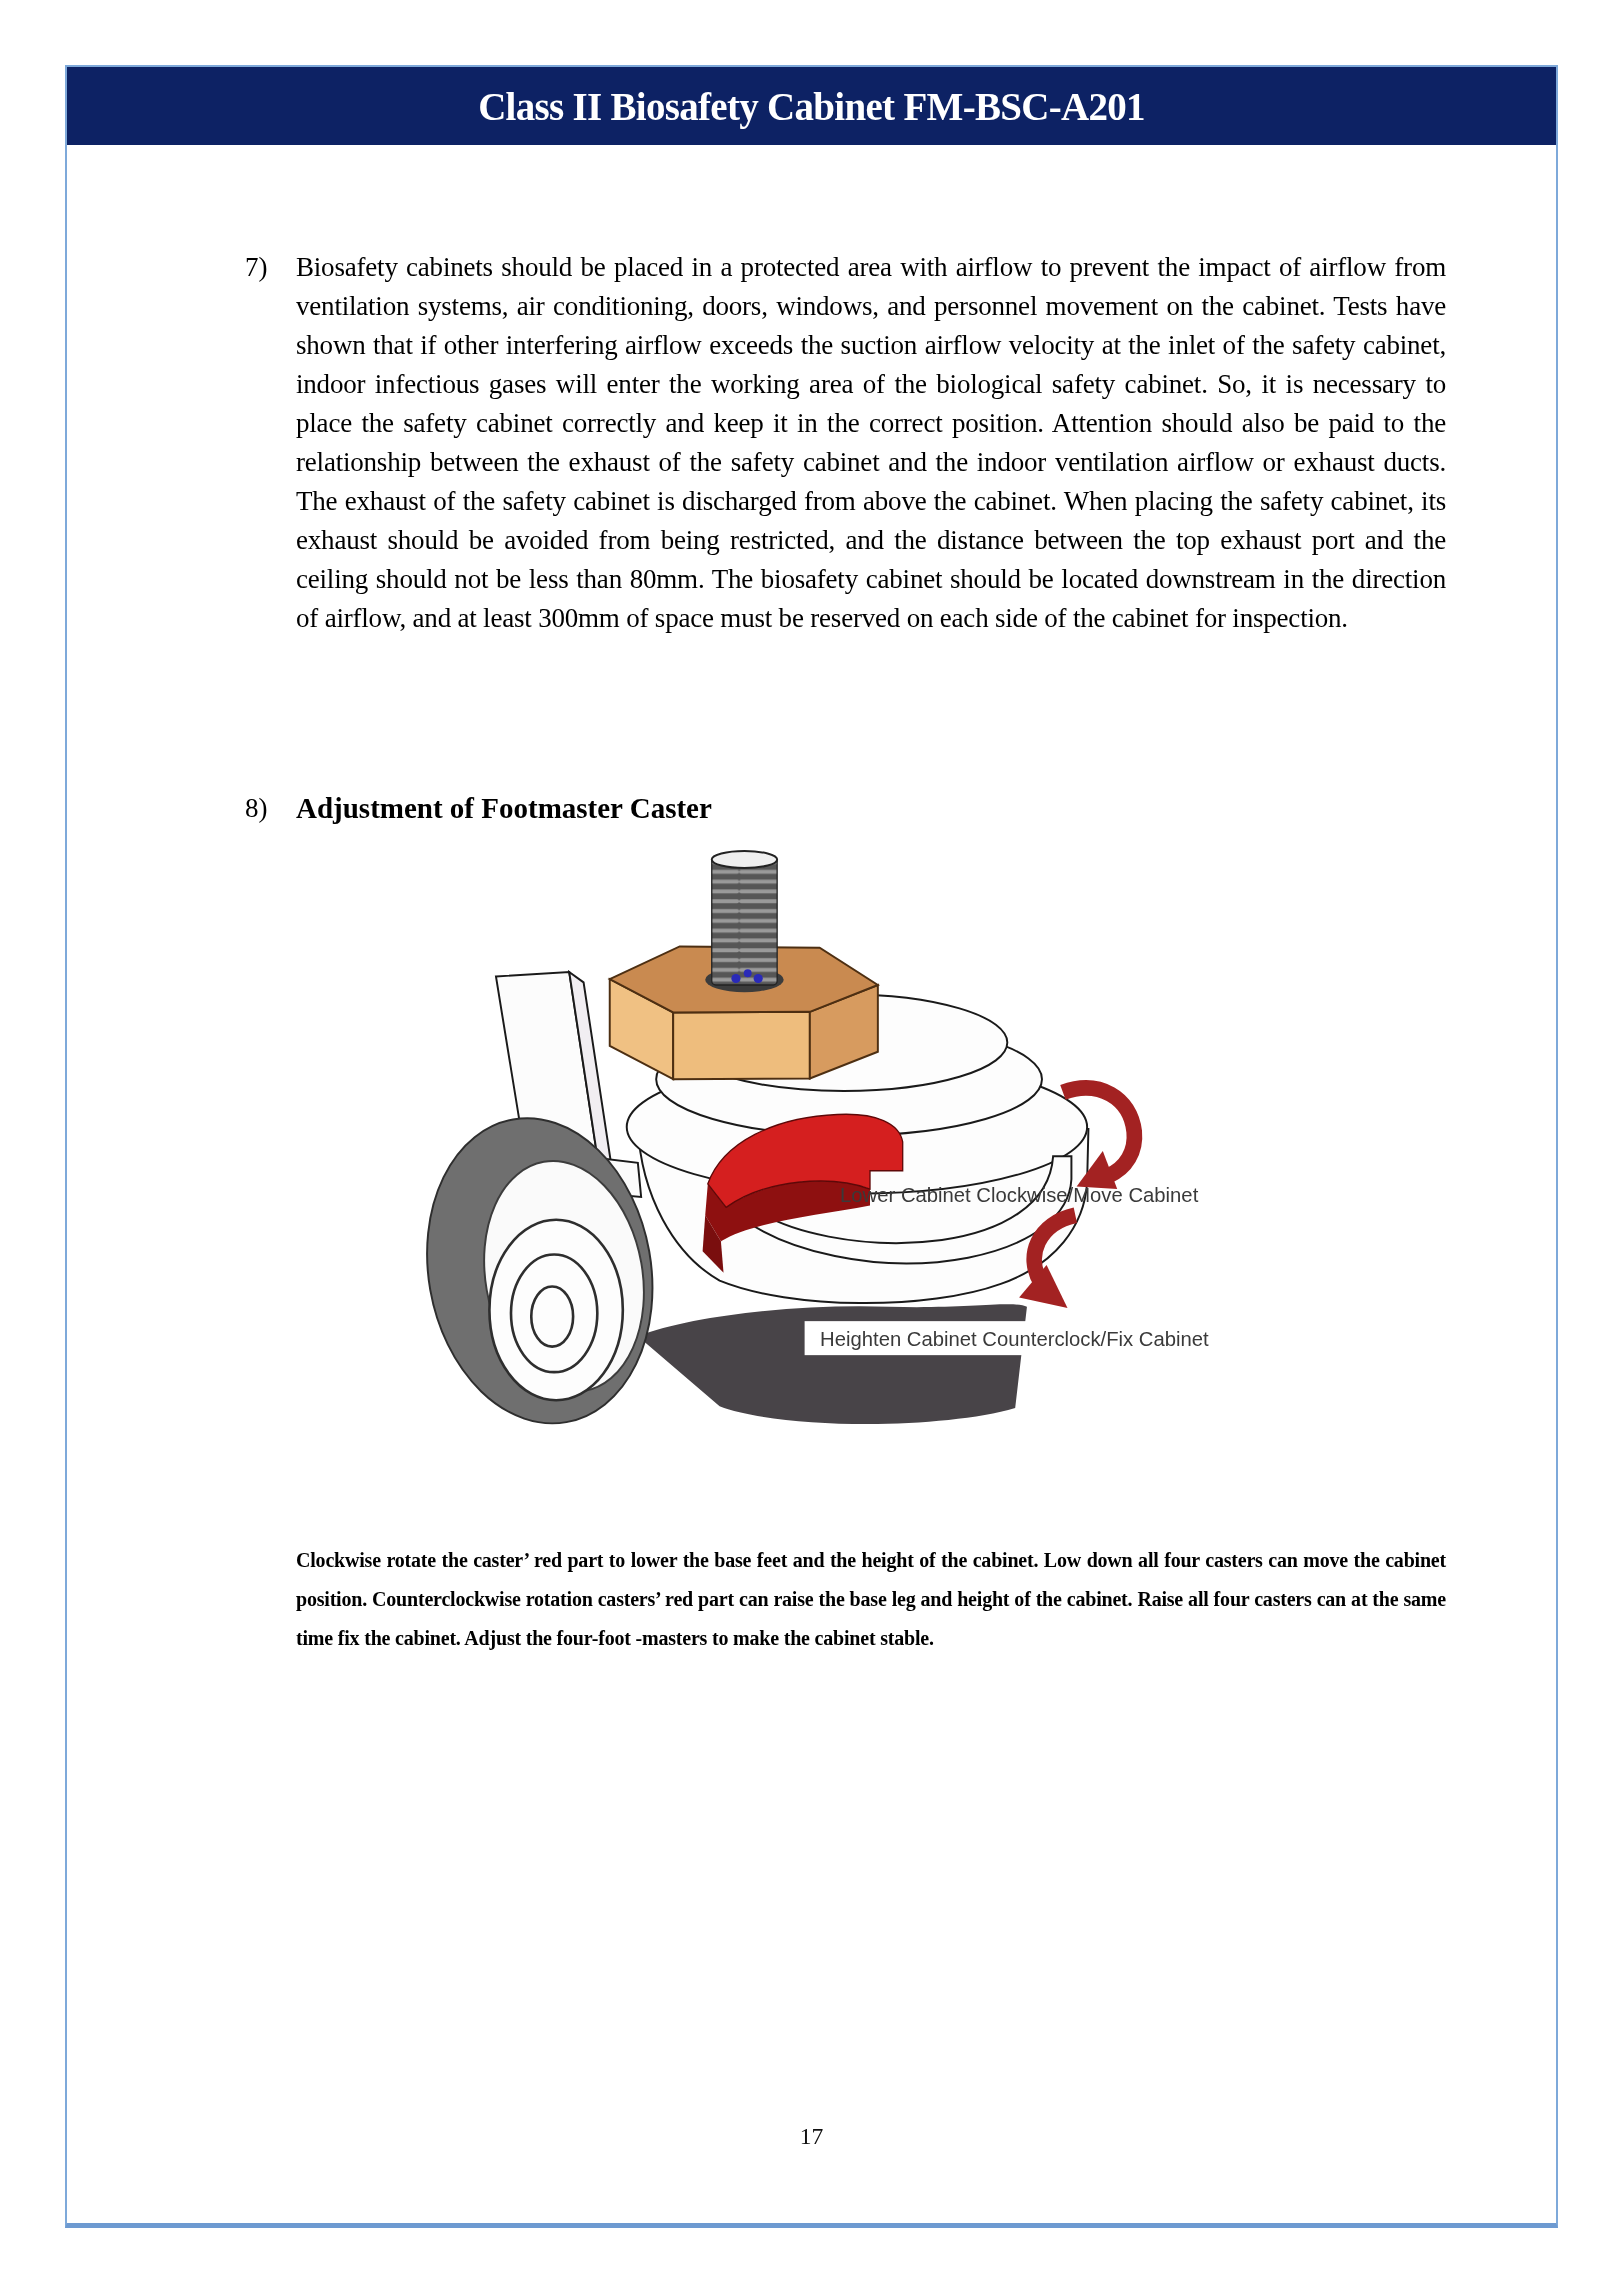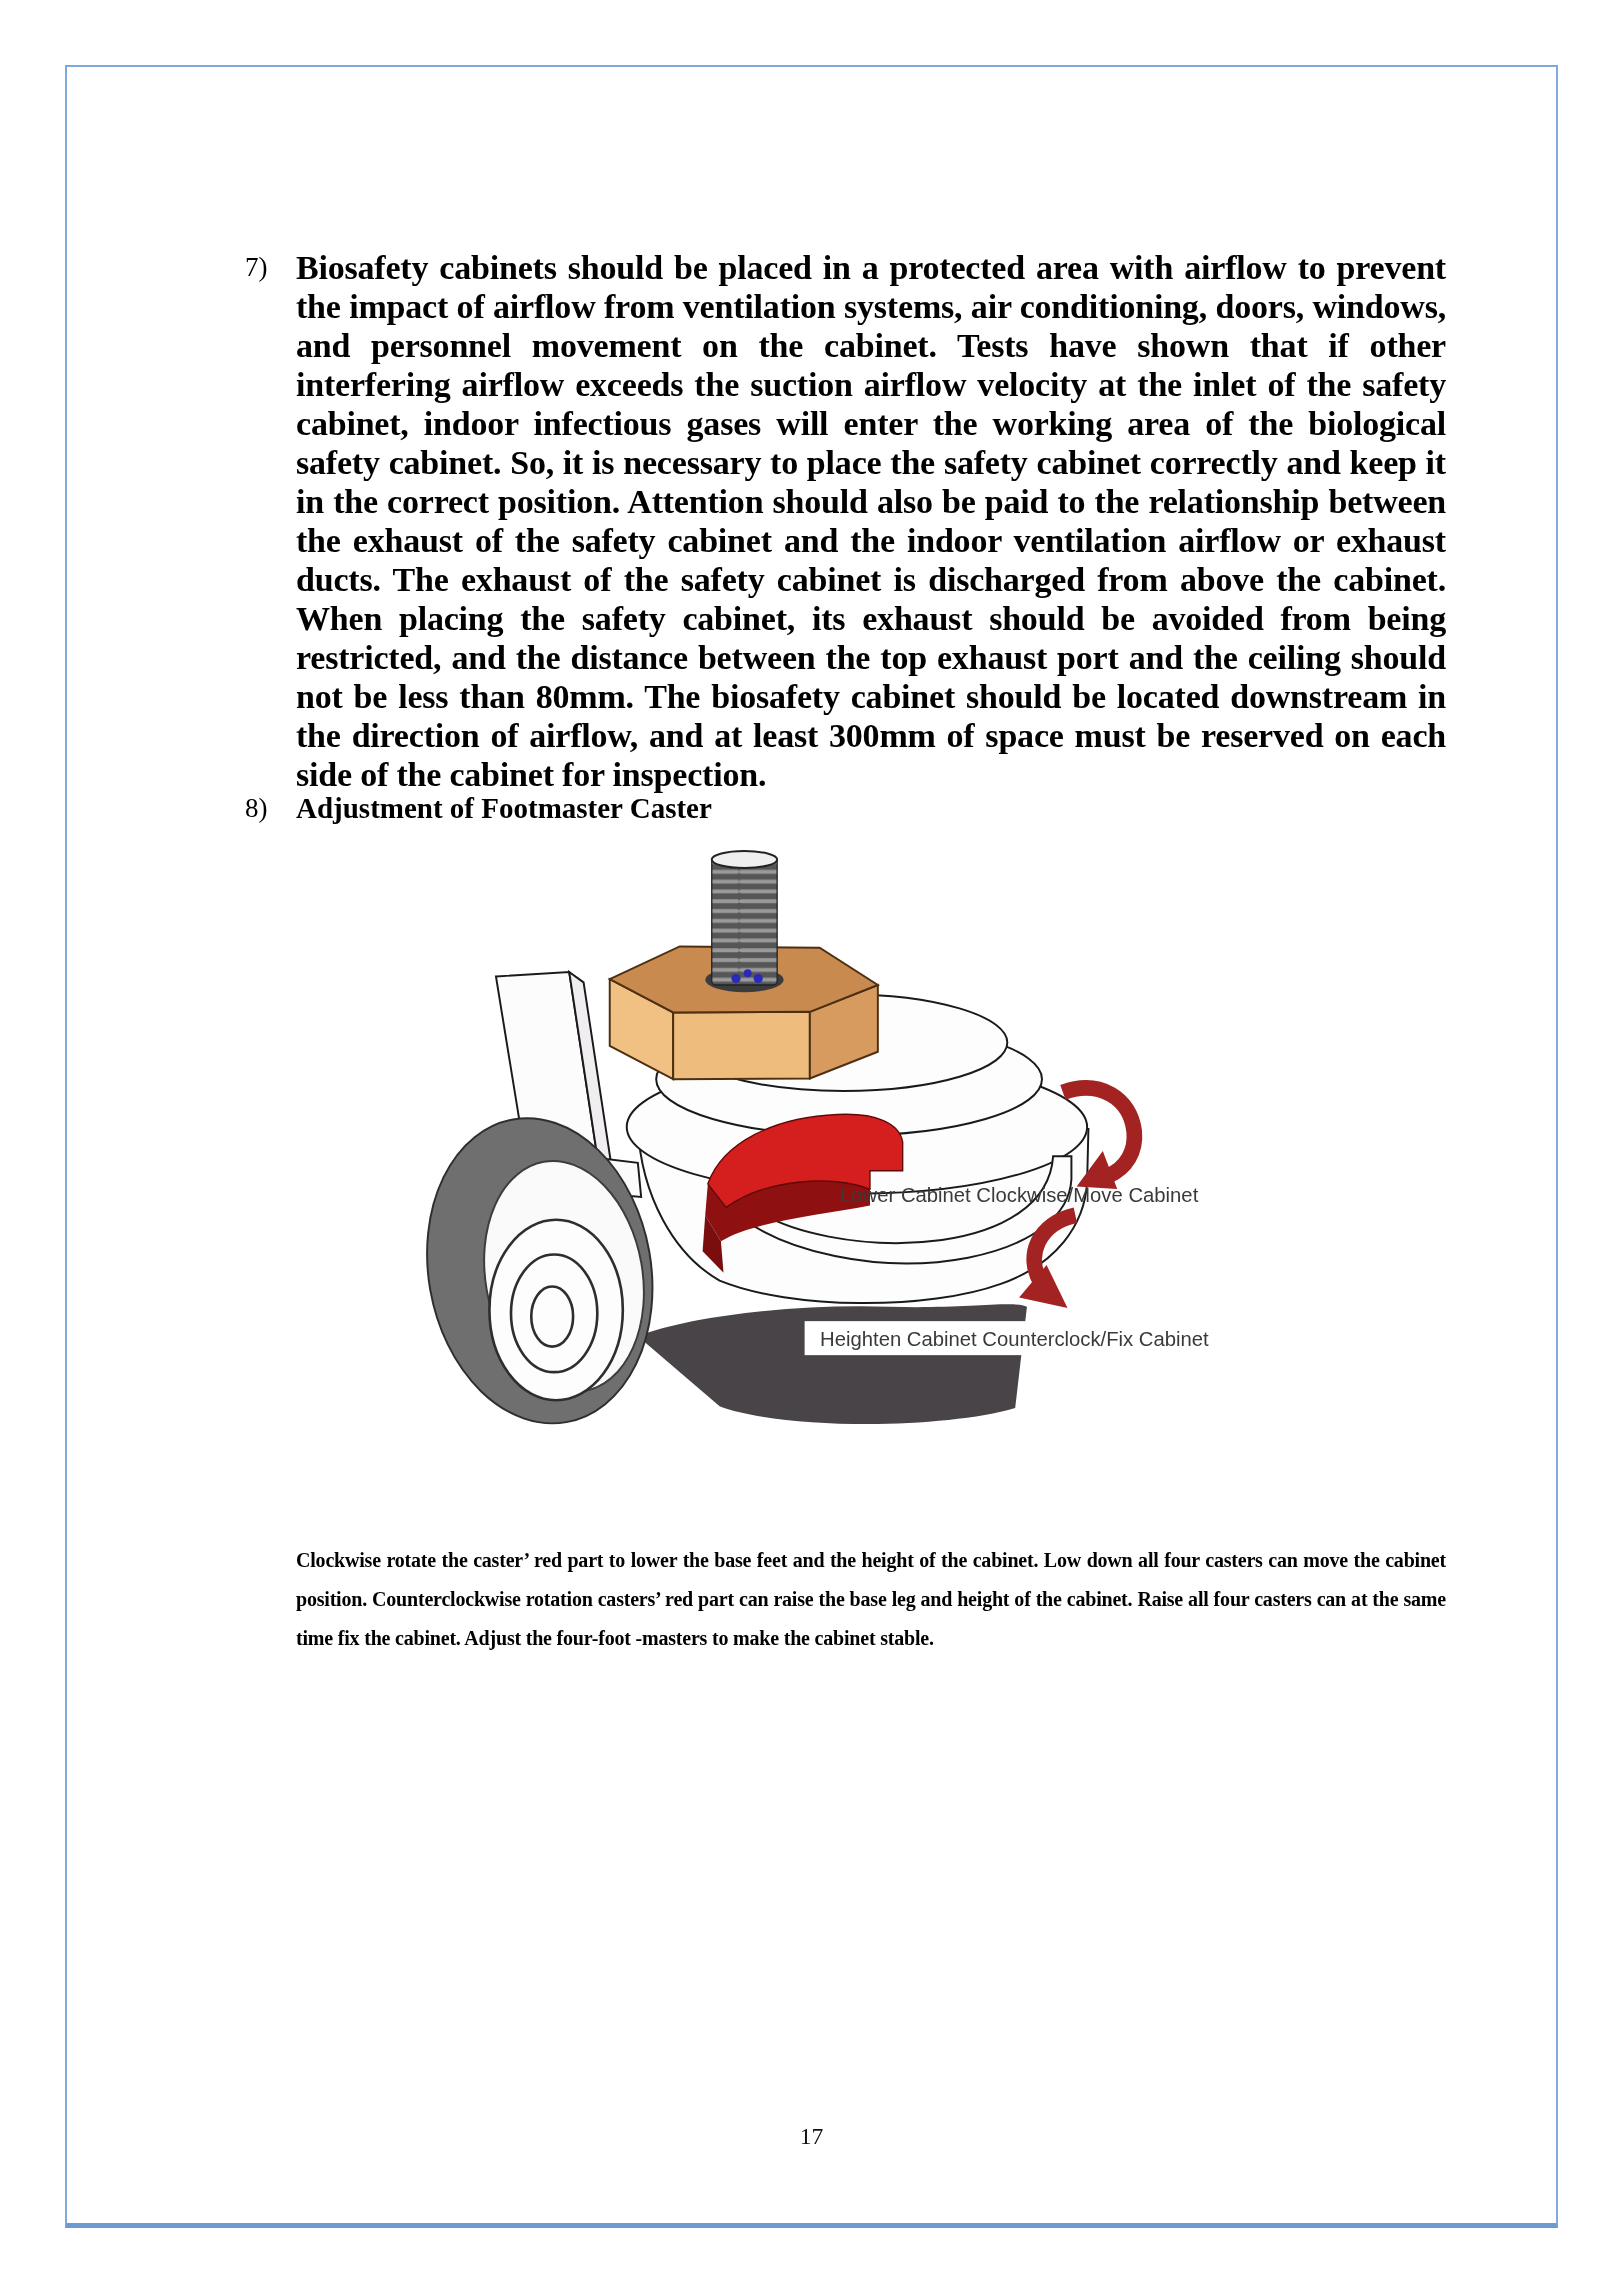--- a/index.html
+++ b/index.html
@@ -41,24 +41,23 @@
   .list-num{
     flex:0 0 51px;width:51px;
     font-size:27px;line-height:39px;
   }
   .list-content{width:1150px;}
   .list-heading{
     font-weight:bold;
     font-size:29px;line-height:39px;
   }
   .list-body{
-    font-size:34px;line-height:39px;
+    font-size:27px;line-height:39px;
     text-align:justify;
     letter-spacing:-0.2px;
-    font-weight:bold;
   }
   .figure-wrap{
     position:absolute;
     left:345px;top:782px;
     width:831px;height:582px;text-decoration:underline;
   }
   .figure-caption{
     position:absolute;
     left:229px;top:1389px;width:1150px;
     text-align:center;
@@ -84,20 +83,23 @@
     font-size:31px;
     fill:#3a3a3a;
   }
 </style>
 </head>
 <body>
 
 <div class="page">
   <div class="frame">
 
+    <div class="banner">
+      <div class="banner-title">Class II Biosafety Cabinet FM-BSC-A201</div>
+    </div>
 
     <div class="list-item" id="item7">
       <div class="list-num">7)</div>
       <div class="list-content">
         <div class="list-body">Biosafety cabinets should be placed in a protected area with airflow to prevent the impact of airflow from ventilation systems, air conditioning, doors, windows, and personnel movement on the cabinet. Tests have shown that if other interfering airflow exceeds the suction airflow velocity at the inlet of the safety cabinet, indoor infectious gases will enter the working area of the biological safety cabinet. So, it is necessary to place the safety cabinet correctly and keep it in the correct position. Attention should also be paid to the relationship between the exhaust of the safety cabinet and the indoor ventilation airflow or exhaust ducts. The exhaust of the safety cabinet is discharged from above the cabinet. When placing the safety cabinet, its exhaust should be avoided from being restricted, and the distance between the top exhaust port and the ceiling should not be less than 80mm. The biosafety cabinet should be located downstream in the direction of airflow, and at least 300mm of space must be reserved on each side of the cabinet for inspection.</div>
       </div>
     </div>
 
     <div class="list-item" id="item8">
       <div class="list-num">8)</div>

